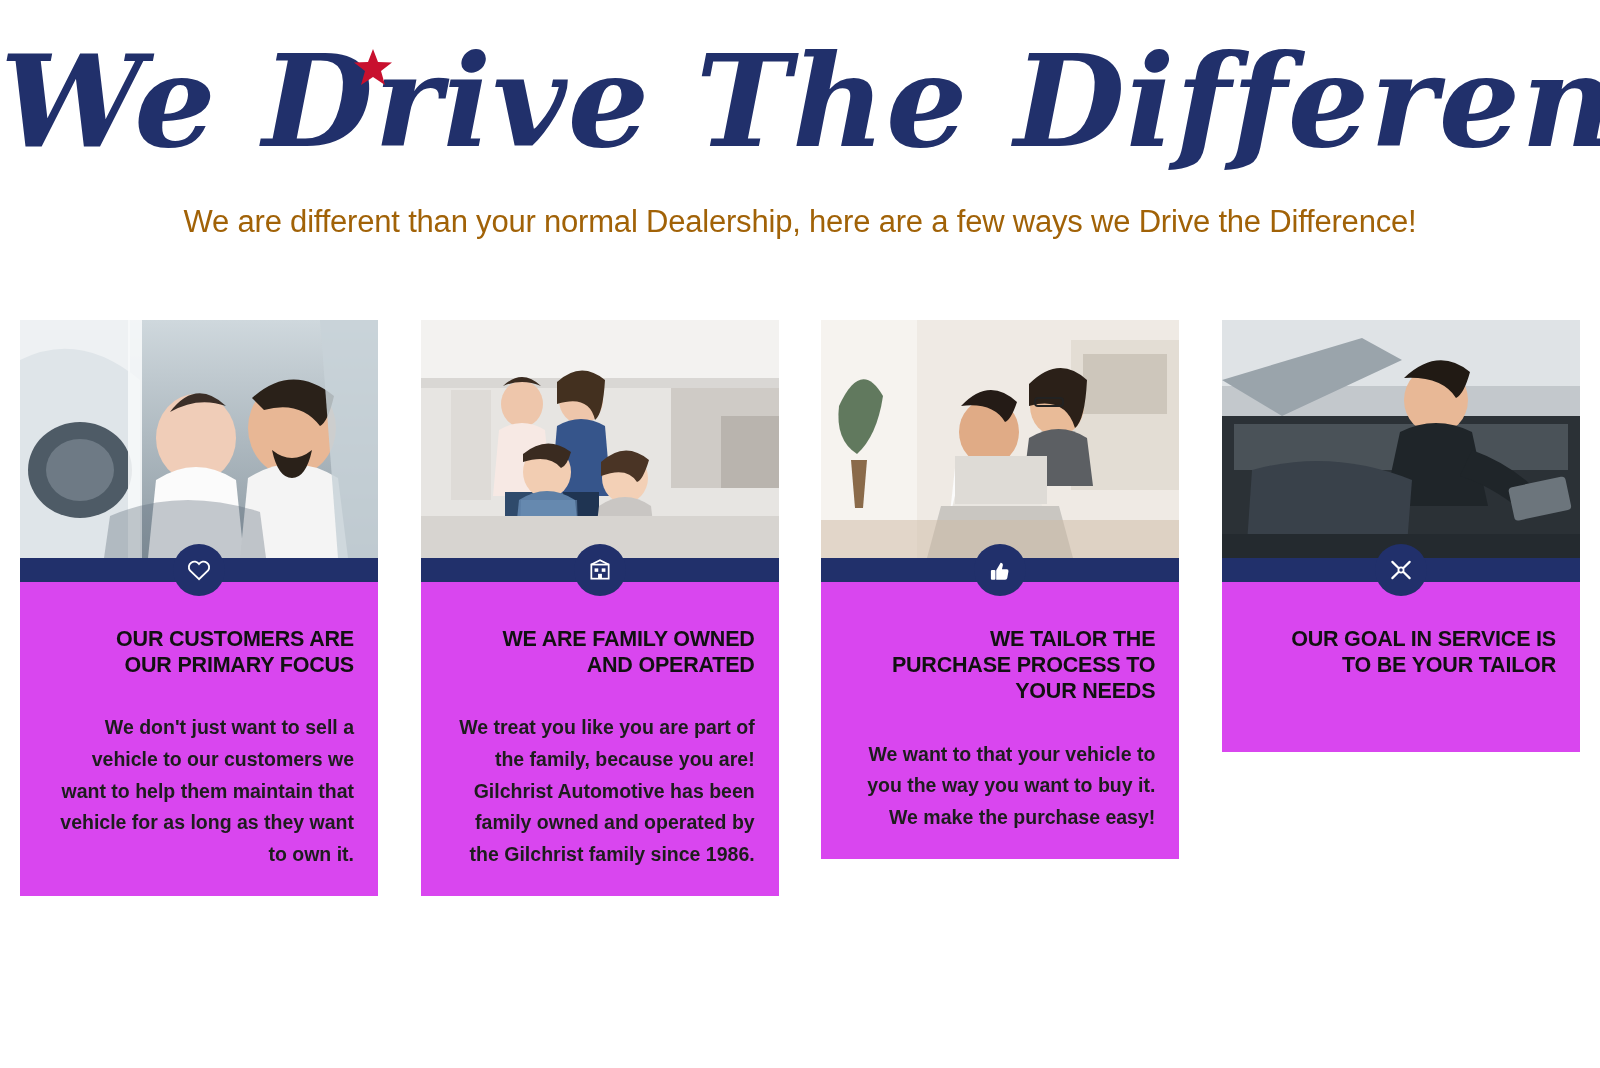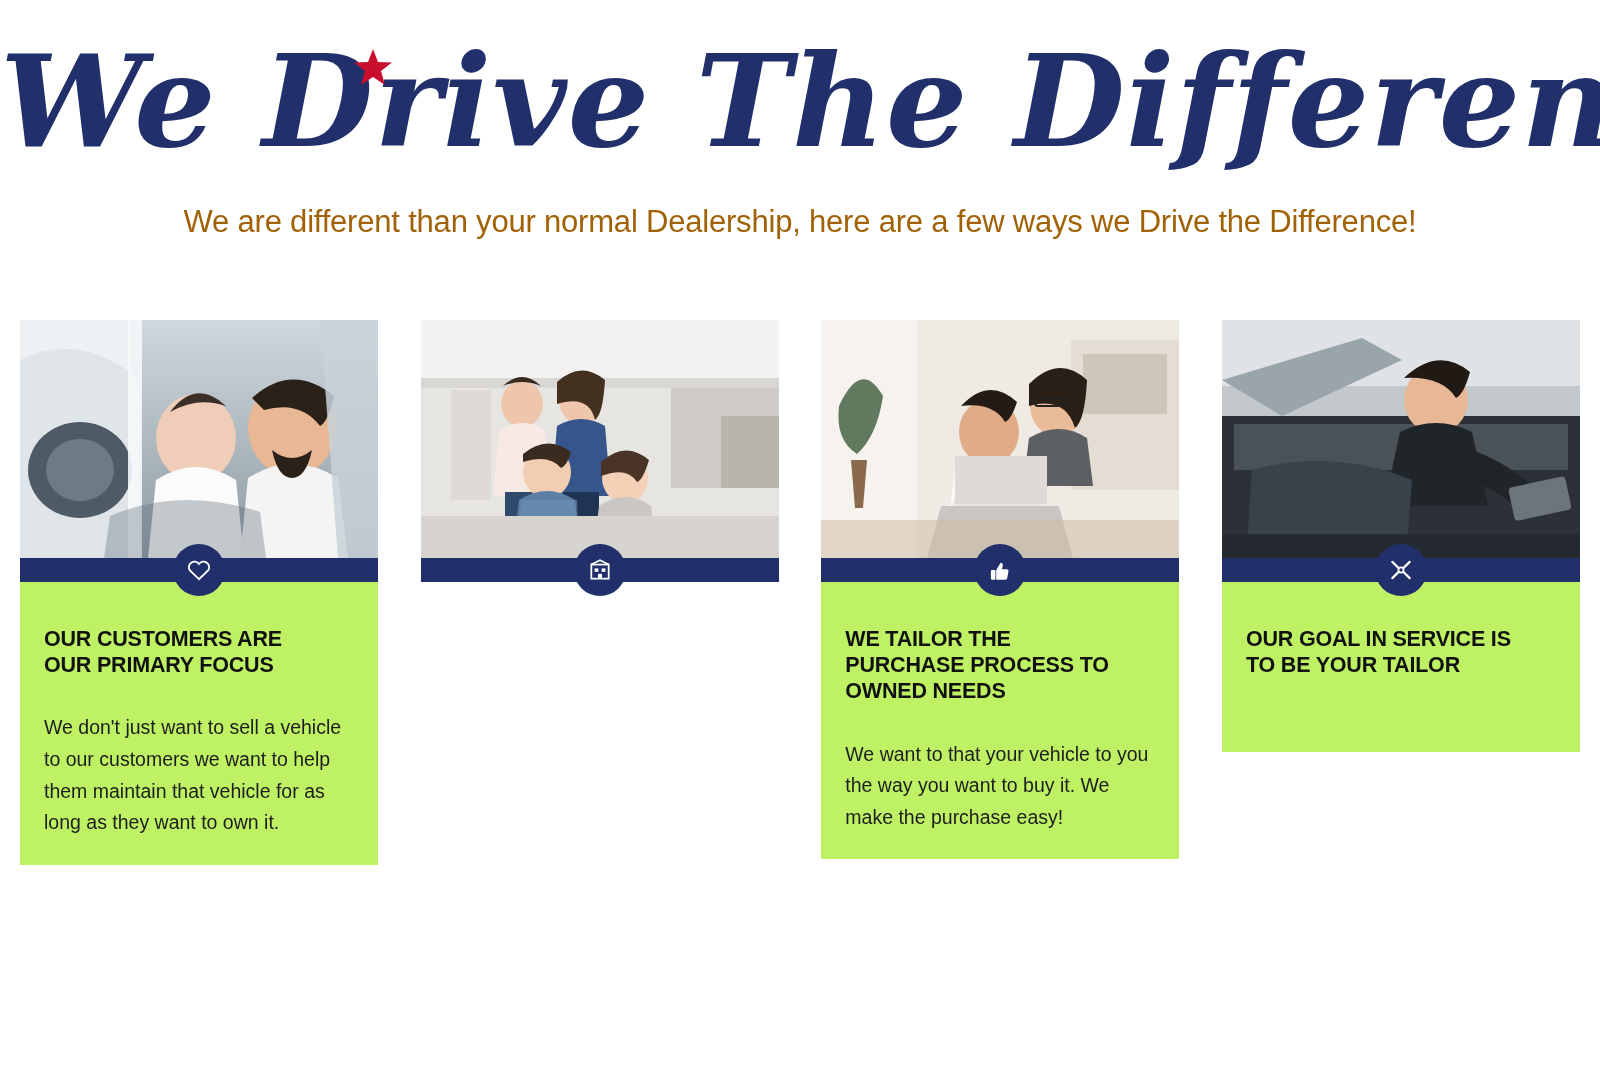--- a/index.html
+++ b/index.html
@@ -102,40 +102,40 @@
     background: #21306b;
     display: flex;
     align-items: center;
     justify-content: center;
     color: #ffffff;
     z-index: 3;
   }
   .icon-badge svg { display: block; }
 
   .card-body {
-    background: #bef264;
+    background: #d946ef;
     padding: 44px 24px 26px 24px;
-    text-align: left;
+    text-align: right;
     flex: 1 1 auto;
   }
   .card-title {
     font-size: 21.5px;
     font-weight: bold;
     color: #111111;
     line-height: 1.22;
     letter-spacing: -0.2px;
     margin: 0 0 34px 0;
     white-space: pre-line;
   }
   .card-text {
     font-size: 19.5px;
     color: #1d1d1d;
     line-height: 1.62;
     margin: 0;
-    font-weight: 400;
+    font-weight: 700;
   }
 
   .card.tall .card-body { padding-bottom: 40px; }
 </style>
 </head>
 <body>
 
 <div class="page">
 
   <div class="headline-wrap">
@@ -224,20 +224,25 @@
         <span class="icon-badge">
           <svg width="26" height="26" viewBox="0 0 24 24" aria-hidden="true">
             <rect x="4" y="7" width="16" height="13" fill="none" stroke="#ffffff" stroke-width="1.6"></rect>
             <rect x="7" y="10.5" width="3.4" height="3.2" fill="#ffffff"></rect>
             <rect x="13.6" y="10.5" width="3.4" height="3.2" fill="#ffffff"></rect>
             <rect x="10.2" y="15.5" width="3.6" height="4.5" fill="#ffffff"></rect>
             <path d="M4 7 L12 3 L20 7" fill="none" stroke="#ffffff" stroke-width="1.6"></path>
           </svg>
         </span>
       </div>
+      <div class="card-body">
+        <h3 class="card-title">WE ARE FAMILY OWNED
+AND OPERATED</h3>
+        <p class="card-text">We treat you like you are part of the family, because you are! Gilchrist Automotive has been family owned and operated by the Gilchrist family since 1986.</p>
+      </div>
     </div>
 
     <div class="card">
       <div class="card-photo">
         <svg class="photo-canvas" viewBox="0 0 358 238" preserveAspectRatio="xMidYMid slice" aria-hidden="true">
           <rect width="358" height="238" fill="#efeae4"></rect>
           <rect x="0" y="0" width="96" height="238" fill="#f6f3ef"></rect>
           <path d="M18 86 q22 -48 44 -10 q-6 40 -26 58 q-22 -14 -18 -48 Z" fill="#3c5a3a" opacity="0.8"></path>
           <path d="M30 140 l16 0 l-4 48 l-8 0 Z" fill="#8a6a4a"></path>
           <rect x="250" y="20" width="108" height="150" fill="#e3ddd4"></rect>
@@ -259,21 +264,21 @@
         <span class="icon-badge">
           <svg width="26" height="26" viewBox="0 0 24 24" aria-hidden="true">
             <path d="M8.5 21h8.2a2 2 0 0 0 2-1.6l1.1-6.1a1.6 1.6 0 0 0-1.6-1.9h-4.4l.8-3.6a2.1 2.1 0 0 0-2-2.6l-4.1 7.1z" fill="#ffffff"></path>
             <rect x="3.6" y="12" width="4.2" height="9" rx="1" fill="#ffffff"></rect>
           </svg>
         </span>
       </div>
       <div class="card-body">
         <h3 class="card-title">WE TAILOR THE
 PURCHASE PROCESS TO
-OWNED NEEDS</h3>
+YOUR NEEDS</h3>
         <p class="card-text">We want to that your vehicle to you the way you want to buy it. We make the purchase easy!</p>
       </div>
     </div>
 
     <div class="card tall">
       <div class="card-photo">
         <svg class="photo-canvas" viewBox="0 0 358 238" preserveAspectRatio="xMidYMid slice" aria-hidden="true">
           <rect width="358" height="238" fill="#c3c8cc"></rect>
           <rect x="0" y="0" width="358" height="66" fill="#dfe3e6"></rect>
           <path d="M0 60 L140 18 L180 40 L60 96 Z" fill="#9aa4ab"></path>

